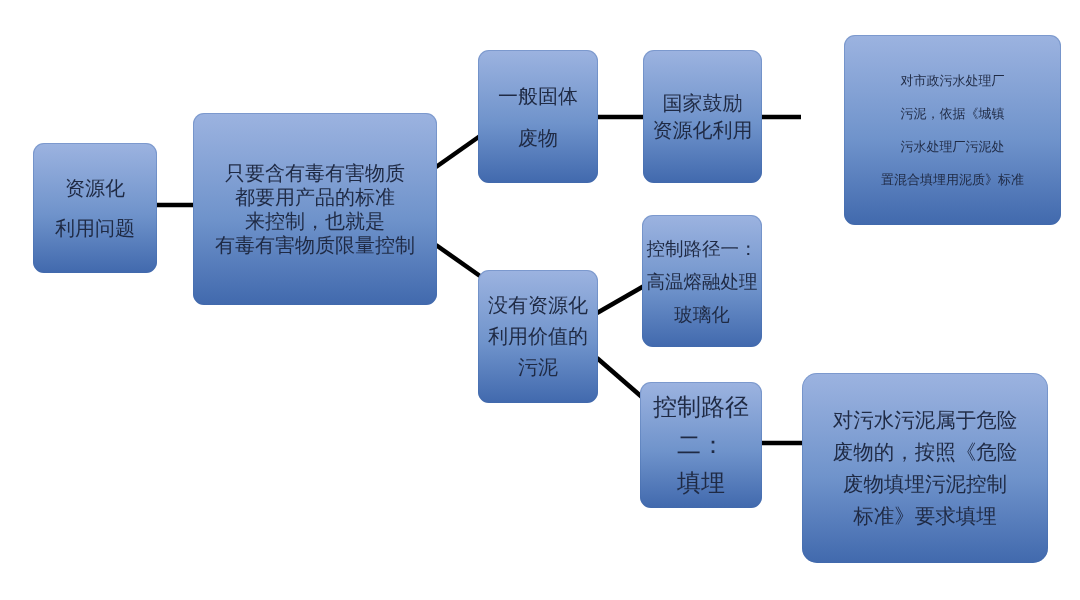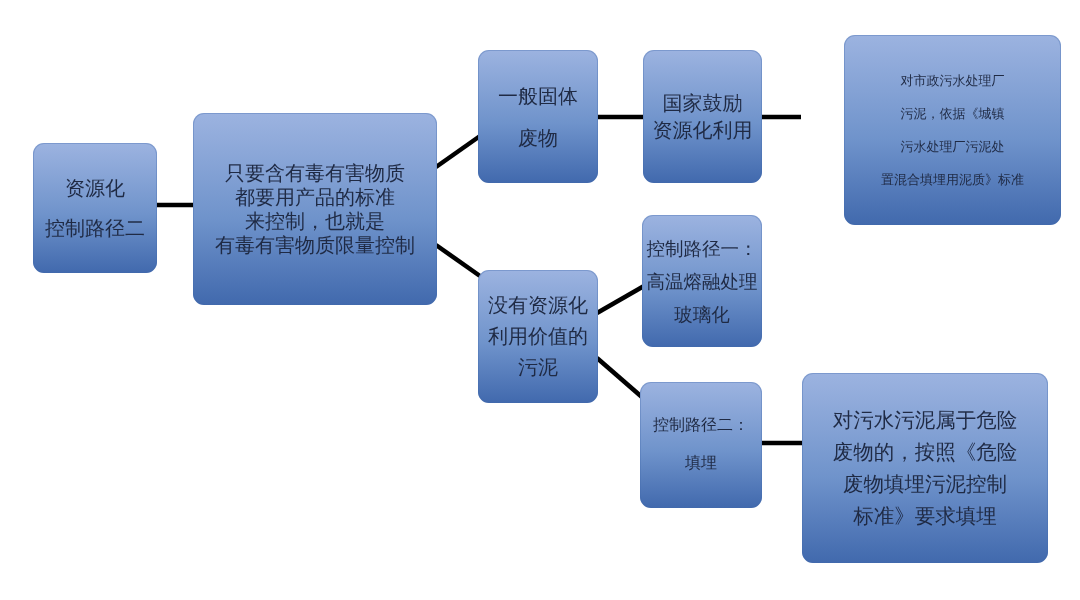--- a/index.html
+++ b/index.html
@@ -22,41 +22,41 @@
     box-shadow:0 0 0 1px rgba(65,105,173,0.35) inset;
   }
   
   #n-root       {left:33px;  top:143px; width:124px; height:130px; font-size:20px;   line-height:40px;}
   #n-principle  {left:193px; top:113px; width:244px; height:192px; font-size:20px;   line-height:24px;}
   #n-general    {left:478px; top:50px;  width:120px; height:133px; font-size:20px;   line-height:42px;text-align:center;}
   #n-encourage  {left:643px; top:50px;  width:119px; height:133px; font-size:20px;   line-height:27px;}
   #n-municipal  {left:800px; top:35px;  width:217px; height:190px; font-size:13px; line-height:33px;margin-left:44px;}
   #n-novalue    {left:478px; top:270px; width:120px; height:133px; font-size:20px;   line-height:31px;}
   #n-path1      {left:642px; top:215px; width:120px; height:132px; font-size:18.5px; line-height:33px;}
-  #n-path2      {left:640px; top:382px; width:122px; height:126px; font-size:16px;   line-height:38px;font-family:Liberation Mono, monospace;}
-  #n-hazard     {left:802px; top:373px; width:246px; height:190px; font-size:20.5px; line-height:32px;}
+  #n-path2      {left:640px; top:382px; width:122px; height:126px; font-size:24px;   line-height:38px;}
+  #n-hazard     {left:802px; top:373px; width:246px; height:190px; font-size:20.5px; line-height:32px;border-radius:15px;}
 </style>
 </head>
 <body>
 
 <div class="canvas">
 
   <svg class="edges" viewBox="0 0 1080 600" xmlns="http://www.w3.org/2000/svg">
     <line x1="157" y1="205" x2="195" y2="205" stroke-width="4.5" stroke="#000000"></line>
     <line x1="436" y1="167" x2="480" y2="136" stroke-width="4.5" stroke="#000000"></line>
     <line x1="436" y1="245" x2="480" y2="276" stroke-width="4.5" stroke="#000000"></line>
     <line x1="598" y1="117" x2="644" y2="117" stroke-width="4.5" stroke="#000000"></line>
     <line x1="761" y1="117" x2="801" y2="117" stroke-width="4.5" stroke="#000000"></line>
     <line x1="597" y1="313" x2="644" y2="286" stroke-width="4.5" stroke="#000000"></line>
     <line x1="597" y1="358" x2="643" y2="398" stroke-width="4.5" stroke="#000000"></line>
     <line x1="761" y1="443" x2="803" y2="443" stroke-width="4.5" stroke="#000000"></line>
   </svg>
 
   <div class="node" id="n-root">资源化
-控制路径二</div>
+利用问题</div>
 
   <div class="node" id="n-principle">只要含有毒有害物质
 都要用产品的标准
 来控制，也就是
 有毒有害物质限量控制</div>
 
   <div class="node" id="n-general">一般固体
 废物</div>
 
   <div class="node" id="n-encourage">国家鼓励

